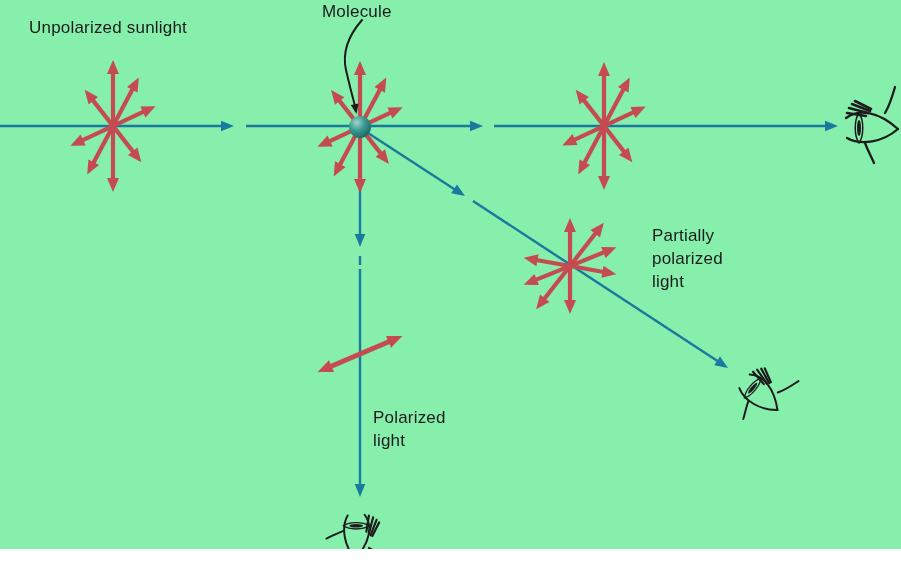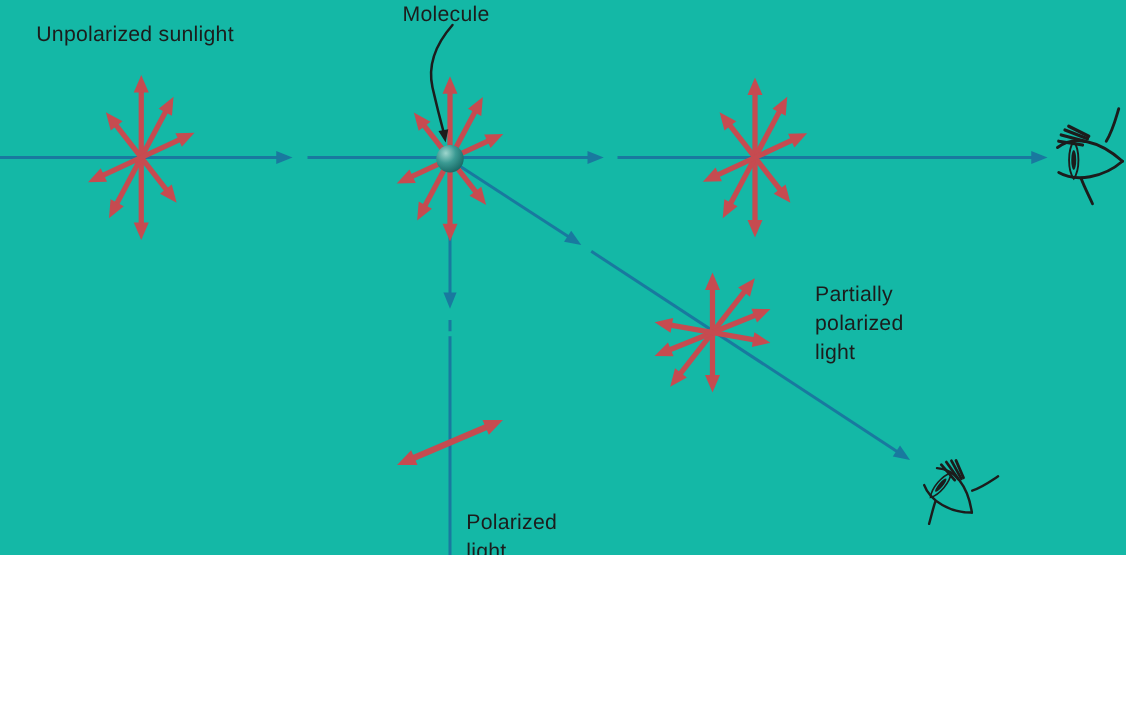--- a/index.html
+++ b/index.html
@@ -1,17 +1,17 @@
 <!DOCTYPE html>
 <html style="--ink: #1c1c1c;"><head>
 <meta charset="utf-8">
 <style>
   html,body{margin:0;padding:0;background:#fff;}
   .stage{
-    position:relative;width:901px;height:444px;background:#14b8a6;overflow:hidden;
+    position:relative;width:901px;height:549px;background:#86efac;overflow:hidden;
     font-family:"Liberation Sans",sans-serif;
   }
   #diagram-svg{position:absolute;left:0;top:0;}
   .lbl{
     position:absolute;font-size:17px;line-height:23px;color:var(--ink,#1c1c1c);
     letter-spacing:.2px;white-space:nowrap;
   }
   .lbl .line{display:block;}
   #lbl-sunlight{left:29px;top:16px;}
   #lbl-molecule{left:322px;top:0px;}

